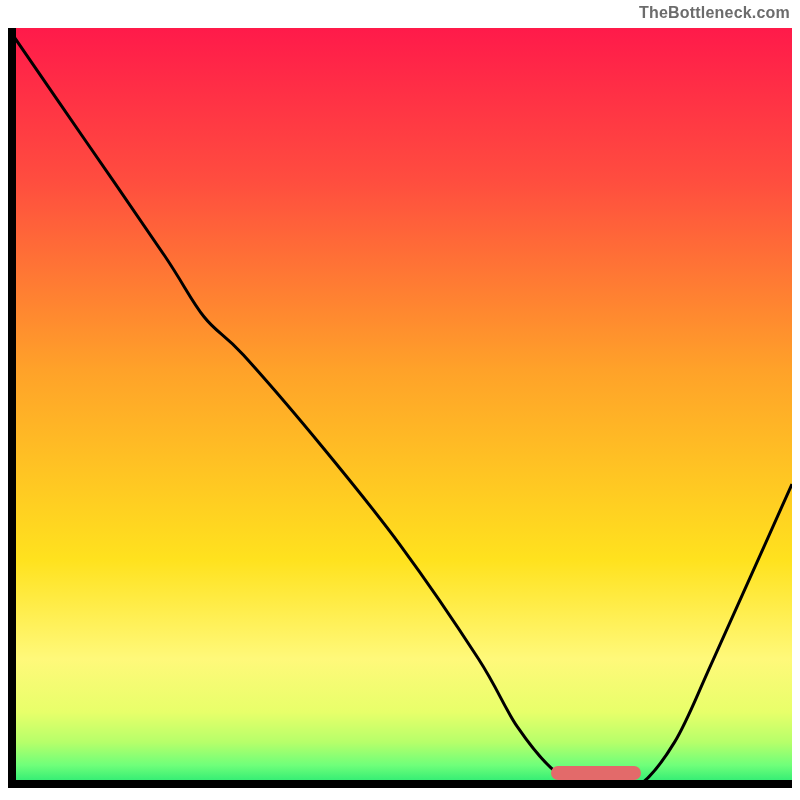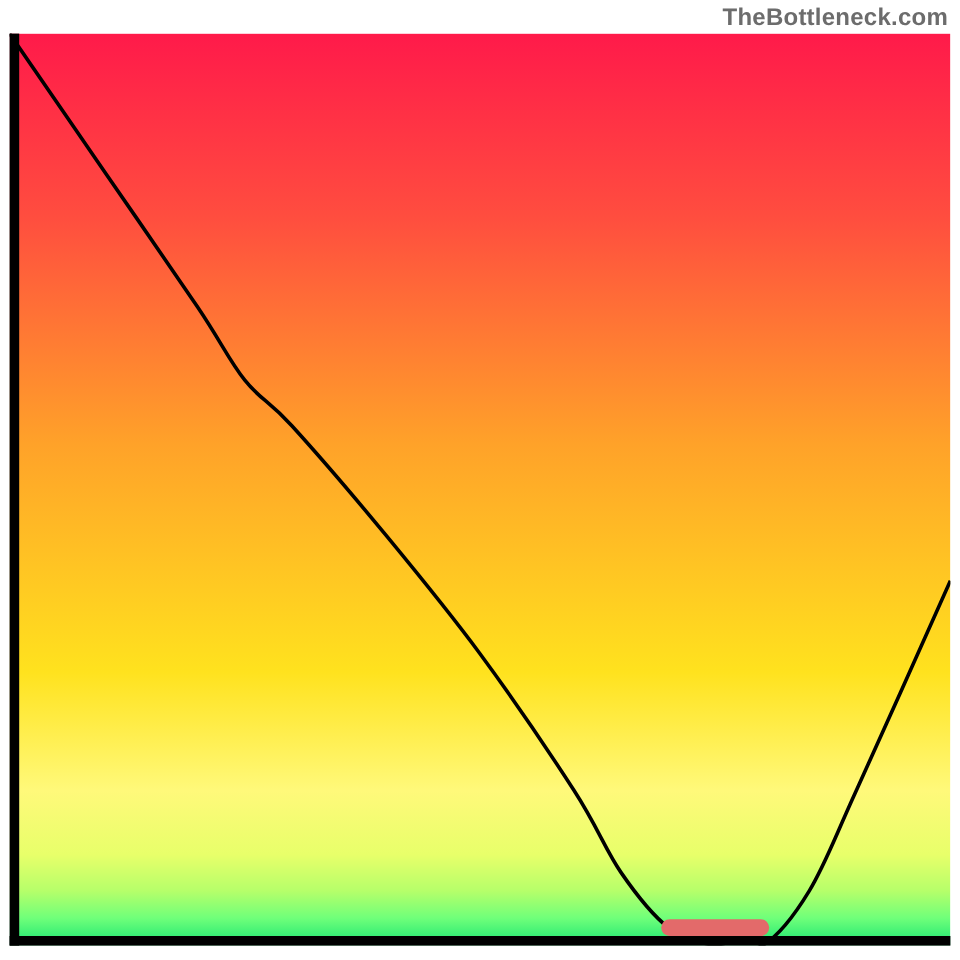--- a/index.html
+++ b/index.html
@@ -7,21 +7,21 @@
     width: 800px;
     height: 800px;
     background: #fff;
     font-family: Arial, sans-serif;
     position: relative;
   }
   .watermark {
     position: absolute;
     top: 4px;
     right: 10px;
-    font-size: 20px;
+    font-size: 16px;
     font-weight: bold;
     color: #6c6c6c;
     letter-spacing: 0.2px;
   }
   .plot {
     position: absolute;
     left: 8px;
     top: 28px;
     width: 784px;
     height: 760px;

